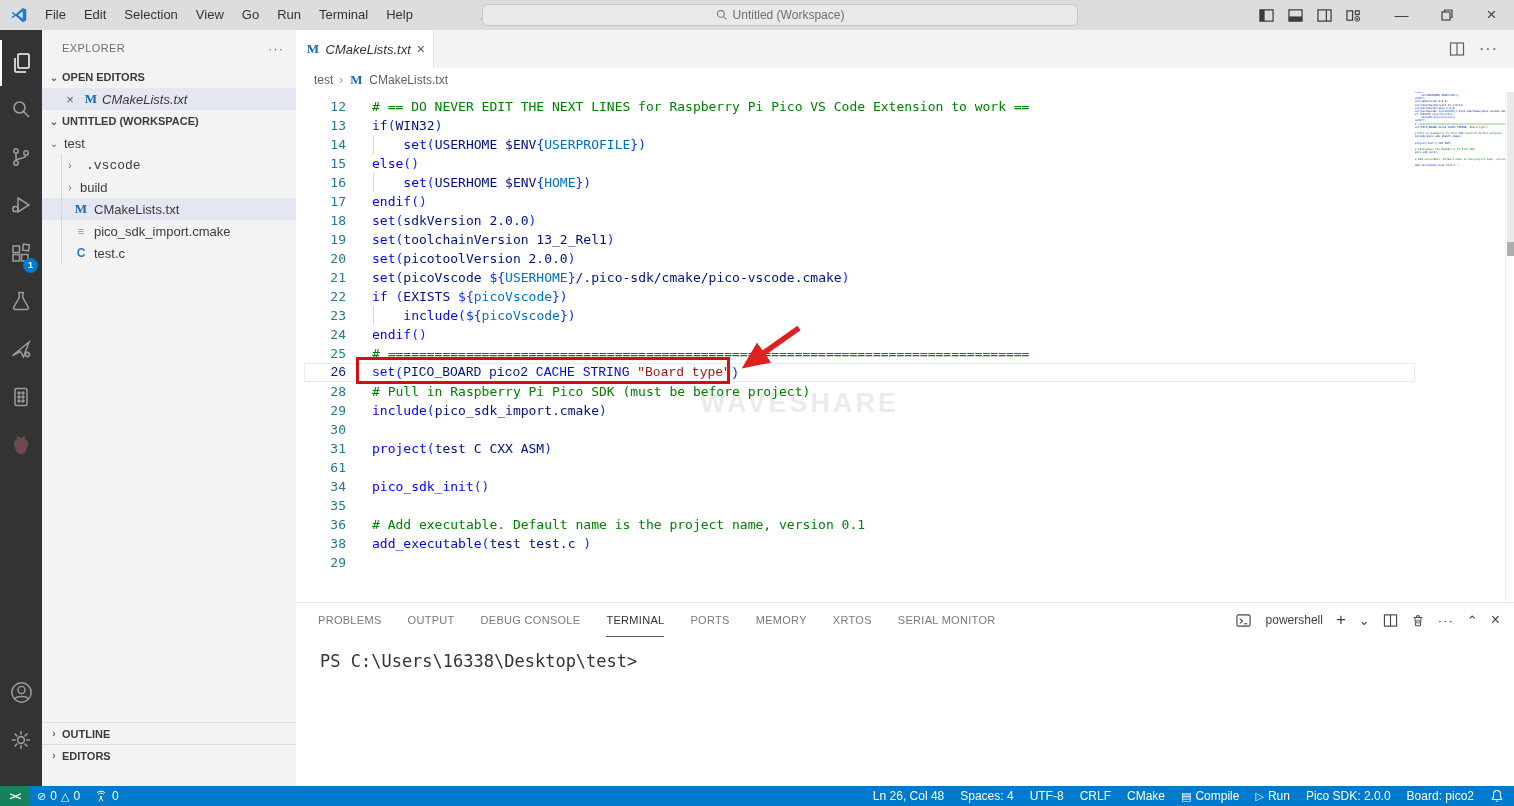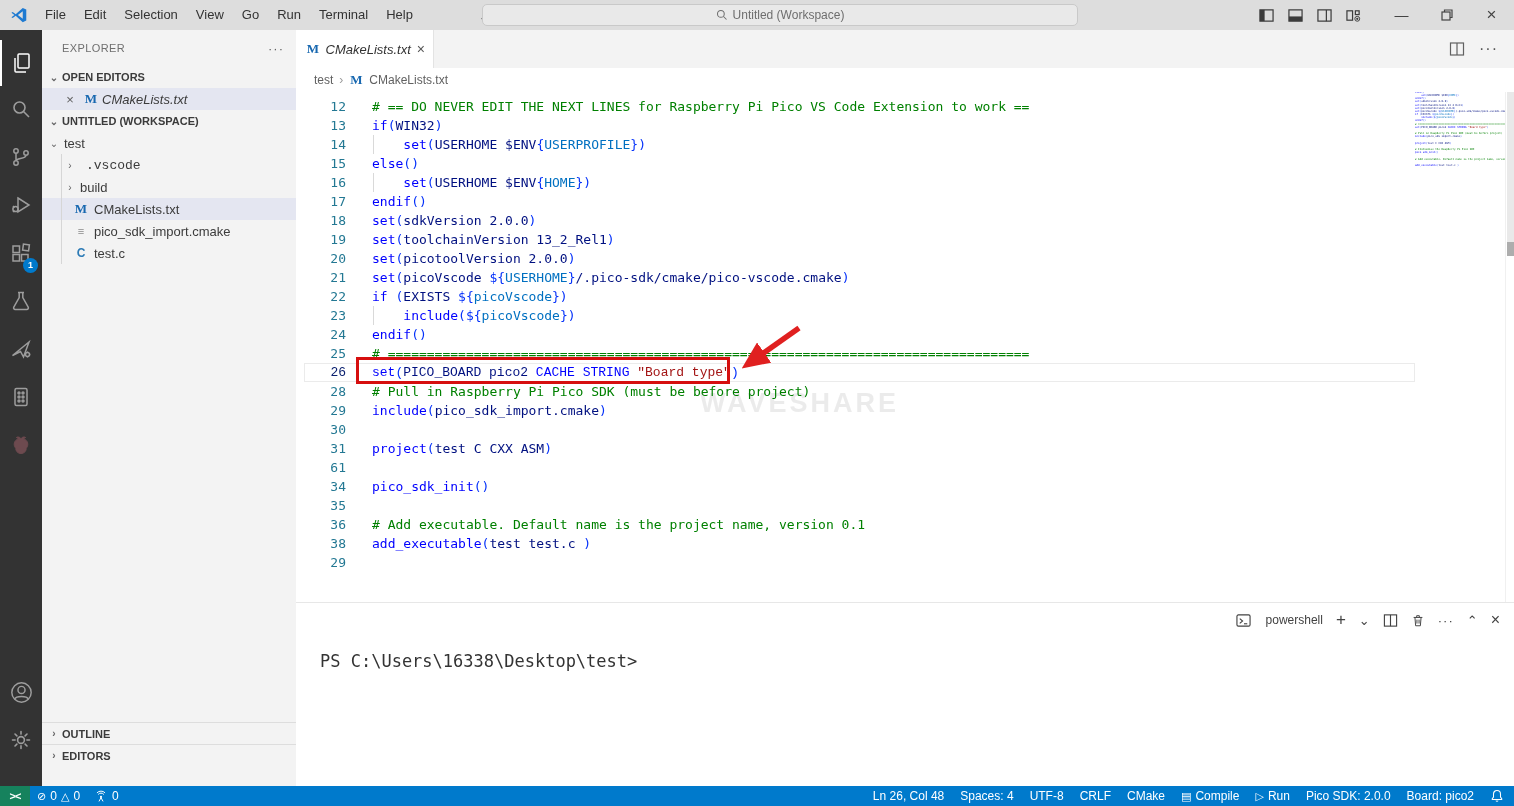--- a/index.html
+++ b/index.html
@@ -392,20 +392,30 @@
         <div class="mm-line"></div>
       </div>
     <div class="scrollbar">
       <div class="sb-thumb"></div>
       <div class="sb-notch"></div>
     </div>
   </div>
 
   <div class="panel">
     <div class="panel-header">
+      <div id="panel-tabs" style="display:flex;">
+          <div class="panel-tab">PROBLEMS</div>
+          <div class="panel-tab">OUTPUT</div>
+          <div class="panel-tab">DEBUG CONSOLE</div>
+          <div class="panel-tab active">TERMINAL</div>
+          <div class="panel-tab">PORTS</div>
+          <div class="panel-tab">MEMORY</div>
+          <div class="panel-tab">XRTOS</div>
+          <div class="panel-tab">SERIAL MONITOR</div>
+        </div>
       <div class="panel-actions">
         <svg width="15" height="15" viewBox="0 0 16 16">
             <rect x="1" y="2" width="14" height="12" rx="1.5" fill="none" stroke="#424242" stroke-width="1.2"></rect>
             <path d="M4 6l3 2.5L4 11" fill="none" stroke="#424242" stroke-width="1.2"></path>
             <line x1="8.5" y1="11.5" x2="12" y2="11.5" stroke="#424242" stroke-width="1.2"></line>
           </svg>
         <span class="ps-label">powershell</span>
         <span style="font-size:17px;">+</span>
         <span>⌄</span>
         <svg width="15" height="15" viewBox="0 0 16 16">

